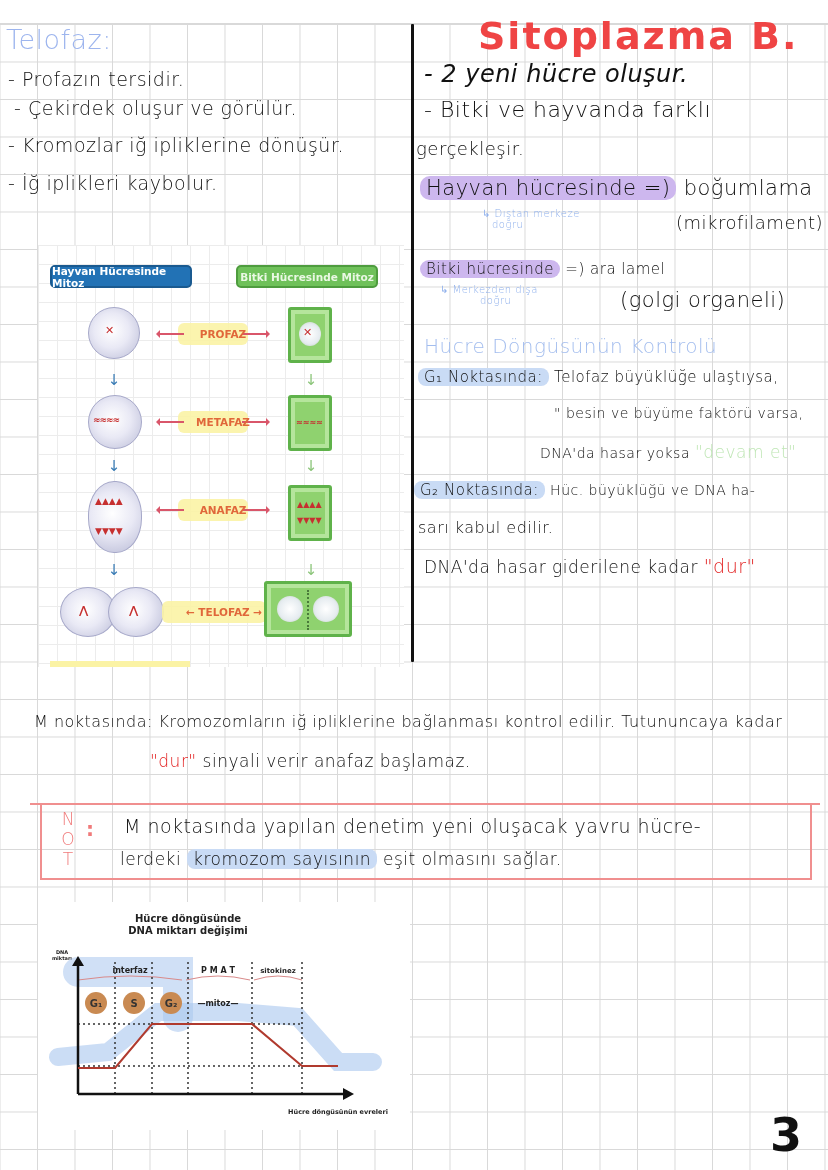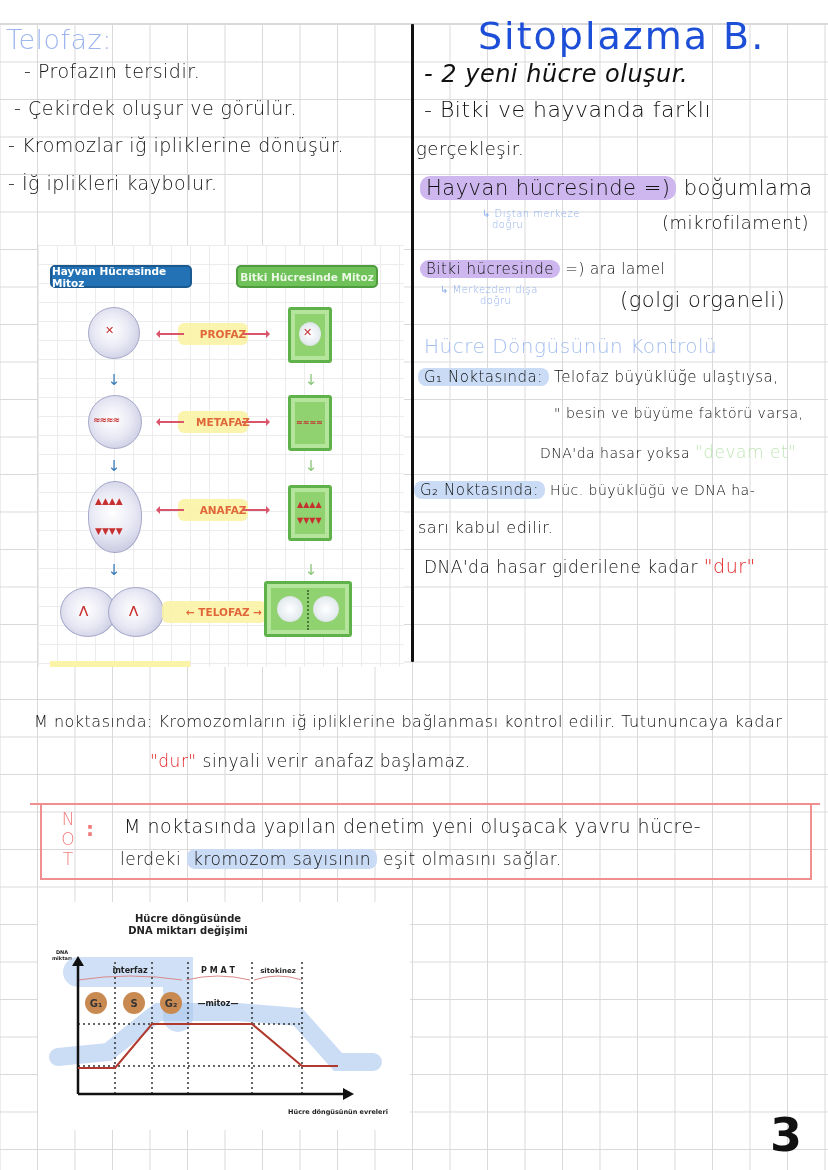--- a/index.html
+++ b/index.html
@@ -19,21 +19,21 @@
 
   .hw { position: absolute; white-space: nowrap; font-family: "DejaVu Sans", sans-serif; font-weight: 300; letter-spacing: 0.5px; }
 
   .divider { position: absolute; left: 411px; top: 24px; width: 3px; height: 638px; background: #111; border-radius: 1px; }
 
   
   .title-telofaz { left: 6px; top: 24px; font-size: 27px; color: #9db5ee; font-weight: 300; }
   .left-line { left: 8px; font-size: 19px; }
 
   
-  .title-sito { left: 478px; top: 14px; font-size: 38px; color: #1d4ed8; font-weight: 400; letter-spacing: 2px; }
+  .title-sito { left: 478px; top: 14px; font-size: 38px; color: #ef4444; font-weight: 700; letter-spacing: 2px; }
   .r-line { font-size: 21px; }
   .hl-purple { background: #cdb7ee; border-radius: 10px; padding: 0 6px; }
   .hl-blue { background: #c9dbf5; border-radius: 8px; padding: 0 6px; }
   .note-blue { color: #8fb0ec; font-size: 10px; line-height: 11px; }
   .section-title { left: 424px; top: 334px; font-size: 20px; color: #a3bdee; }
   .green-text { color: #bfe6b5; }
   .red-text { color: #e21f1f; }
 
   
   .mitosis {
@@ -83,39 +83,39 @@
   .dna-chart svg { position: absolute; left: 0; top: 0; }
 
   .page-num { position: absolute; left: 770px; top: 1108px; font-size: 46px; font-weight: 700; color: #111; }
 </style>
 </head>
 <body>
 
 <div class="page"></div>
 
 <div class="hw title-telofaz">Telofaz:</div>
-<div class="hw left-line" style="top:60px;margin-left:16px;">- Profazın tersidir.</div>
+<div class="hw left-line" style="top:68px;">- Profazın tersidir.</div>
 <div class="hw left-line" style="top:97px; left:14px;">- Çekirdek oluşur ve görülür.</div>
 <div class="hw left-line" style="top:134px;">- Kromozlar iğ ipliklerine dönüşür.</div>
 <div class="hw left-line" style="top:172px;">- İğ iplikleri kaybolur.</div>
 
 <div class="divider"></div>
 
 <div class="hw title-sito">Sitoplazma B.</div>
 <div class="hw r-line" style="left:424px; top:60px; font-size:24px;font-style:italic;">- 2 yeni hücre oluşur.</div>
 <div class="hw r-line" style="left:424px; top:97px; font-size:22px;">- Bitki ve hayvanda farklı</div>
 <div class="hw r-line" style="left:416px; top:138px; font-size:18px;">gerçekleşir.</div>
 
 <div class="hw r-line" style="left:420px; top:176px;">
   <span class="hl-purple"><span>Hayvan hücresinde</span> <span>=)</span></span>
   <span>boğumlama</span>
 </div>
 <div class="hw note-blue" style="left:482px; top:208px;">↳ Dıştan merkeze</div>
 <div class="hw note-blue" style="left:492px; top:219px;">doğru</div>
-<div class="hw" style="left:662px; top:212px; font-size:18px;">(mikrofilament)</div>
+<div class="hw" style="left:676px; top:212px; font-size:18px;">(mikrofilament)</div>
 
 <div class="hw r-line" style="left:420px; top:260px; font-size:15px;">
   <span class="hl-purple"><span>Bitki hücresinde</span></span>
   <span>=)</span>
   <span>ara lamel</span>
 </div>
 <div class="hw note-blue" style="left:440px; top:284px;">↳ Merkezden dışa</div>
 <div class="hw note-blue" style="left:480px; top:295px;">doğru</div>
 <div class="hw" style="left:620px; top:288px; font-size:21px;">(golgi organeli)</div>
 

